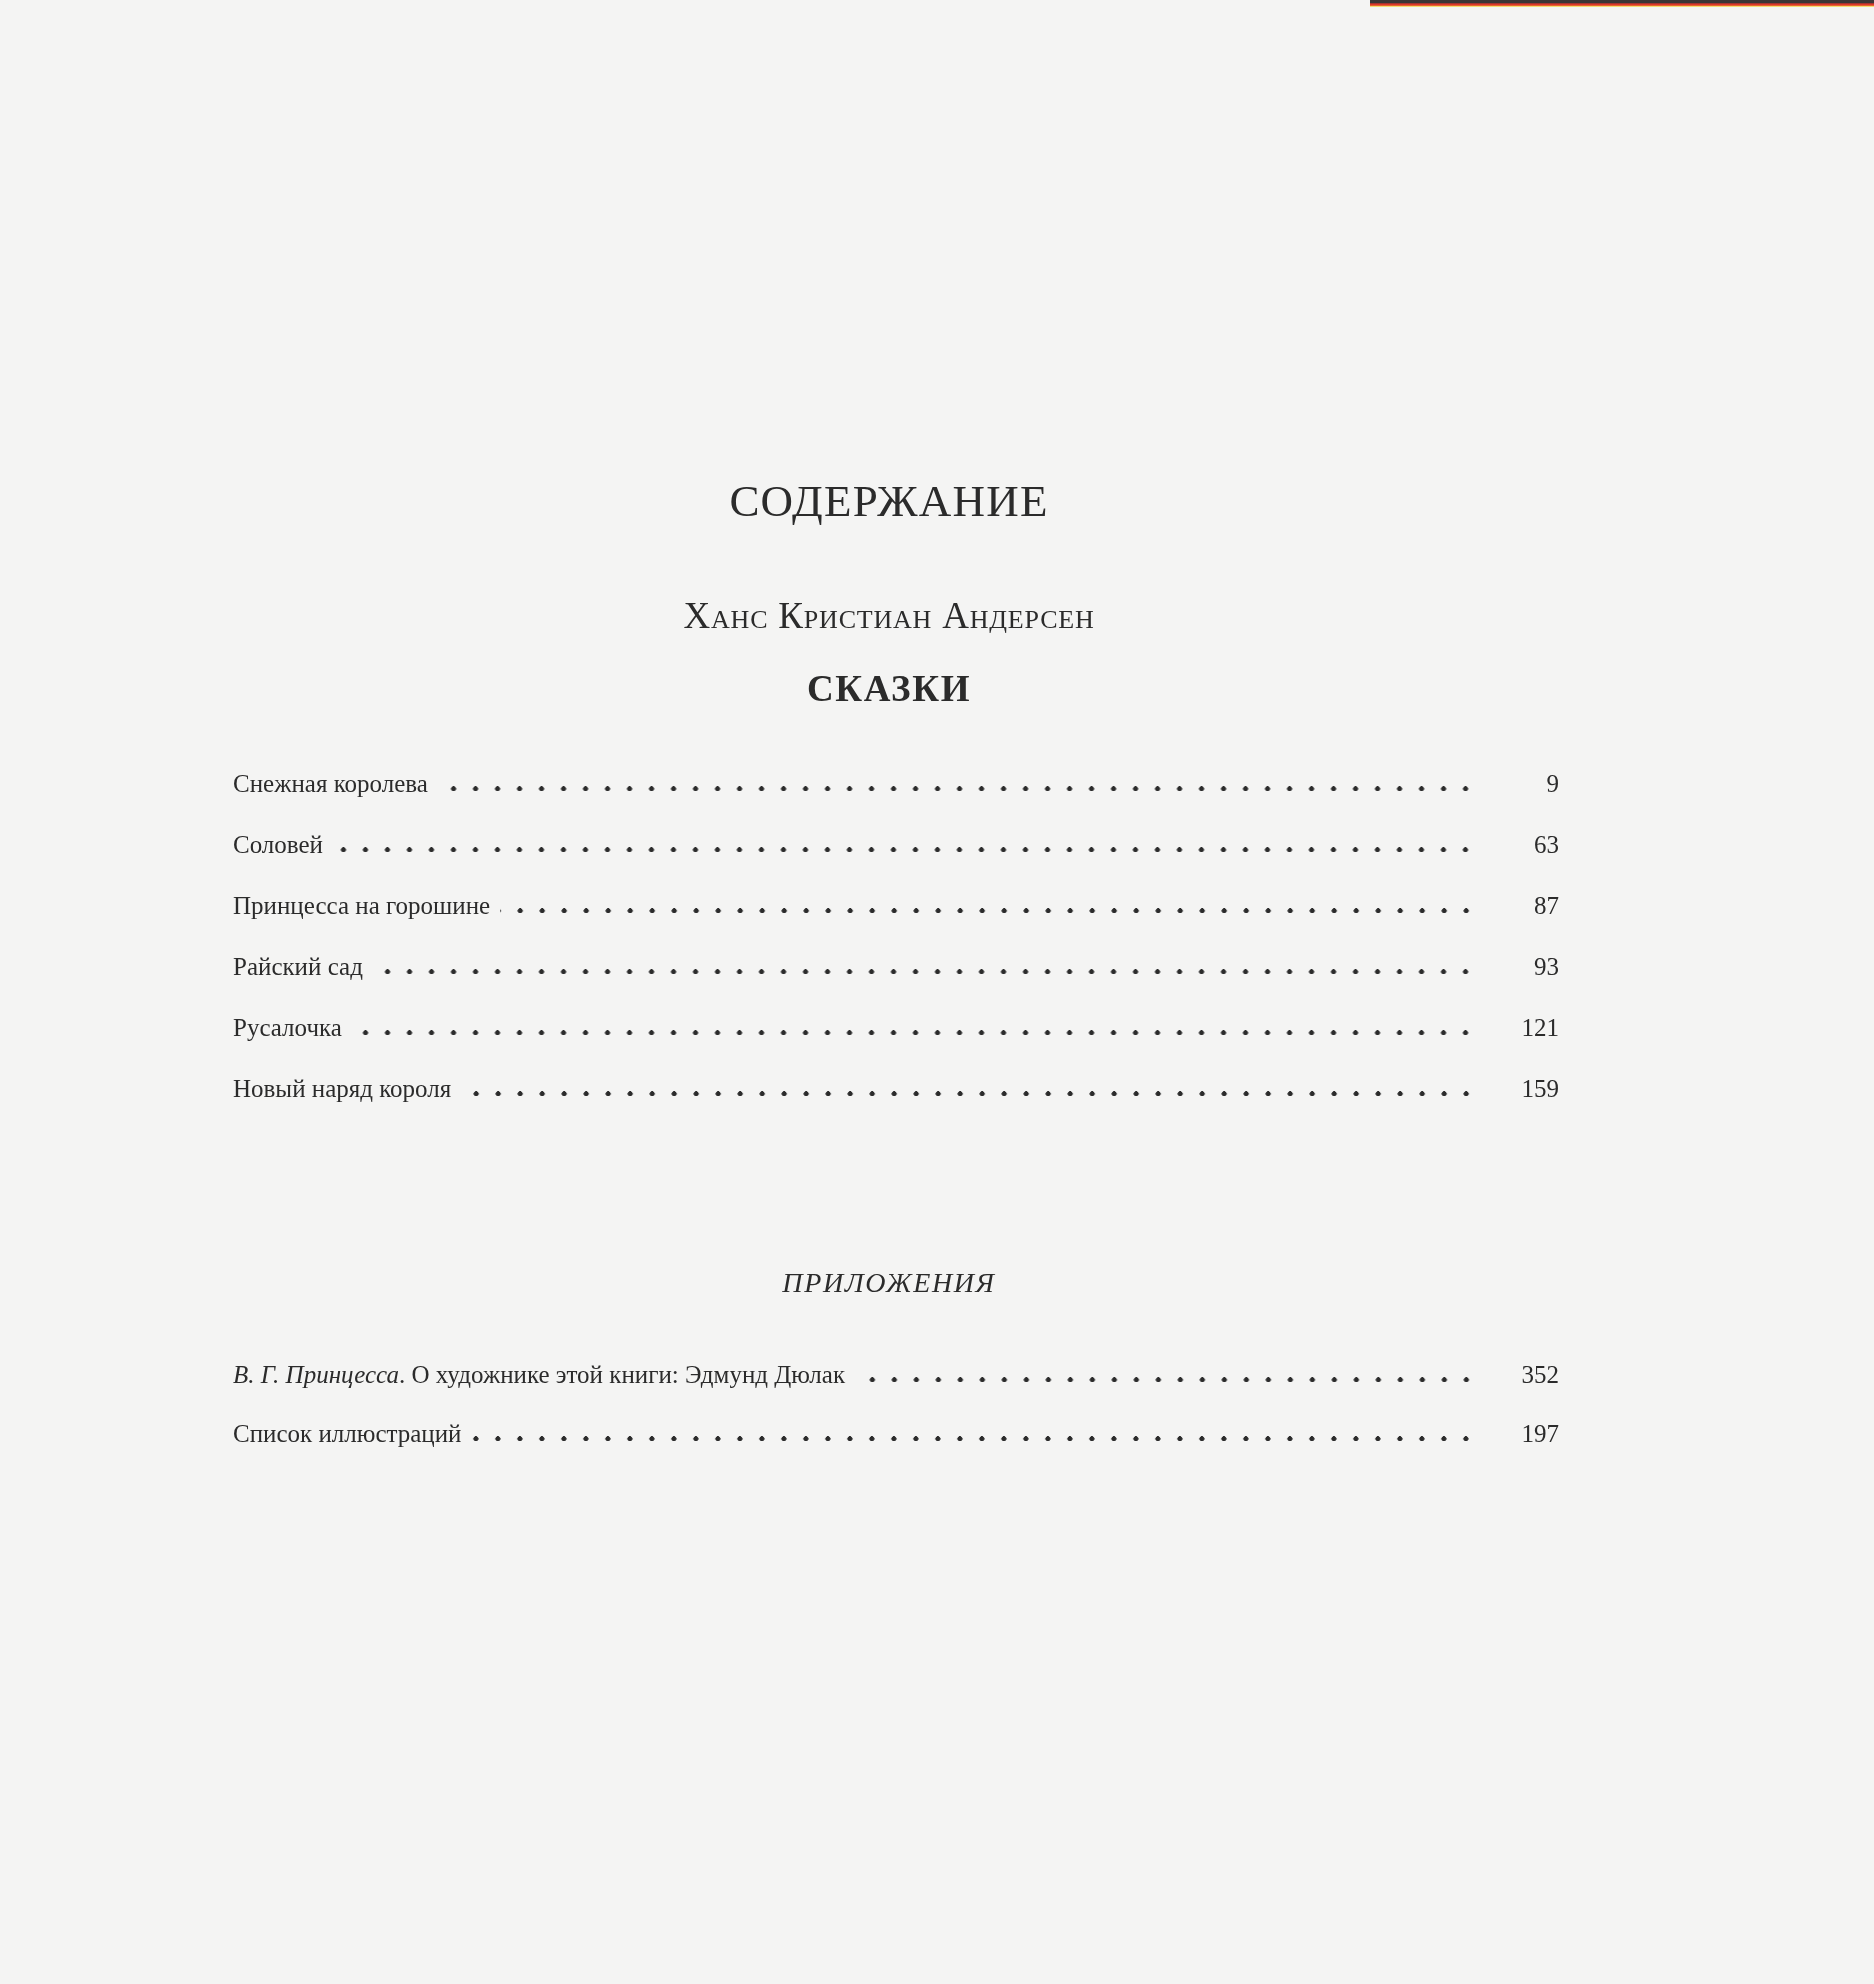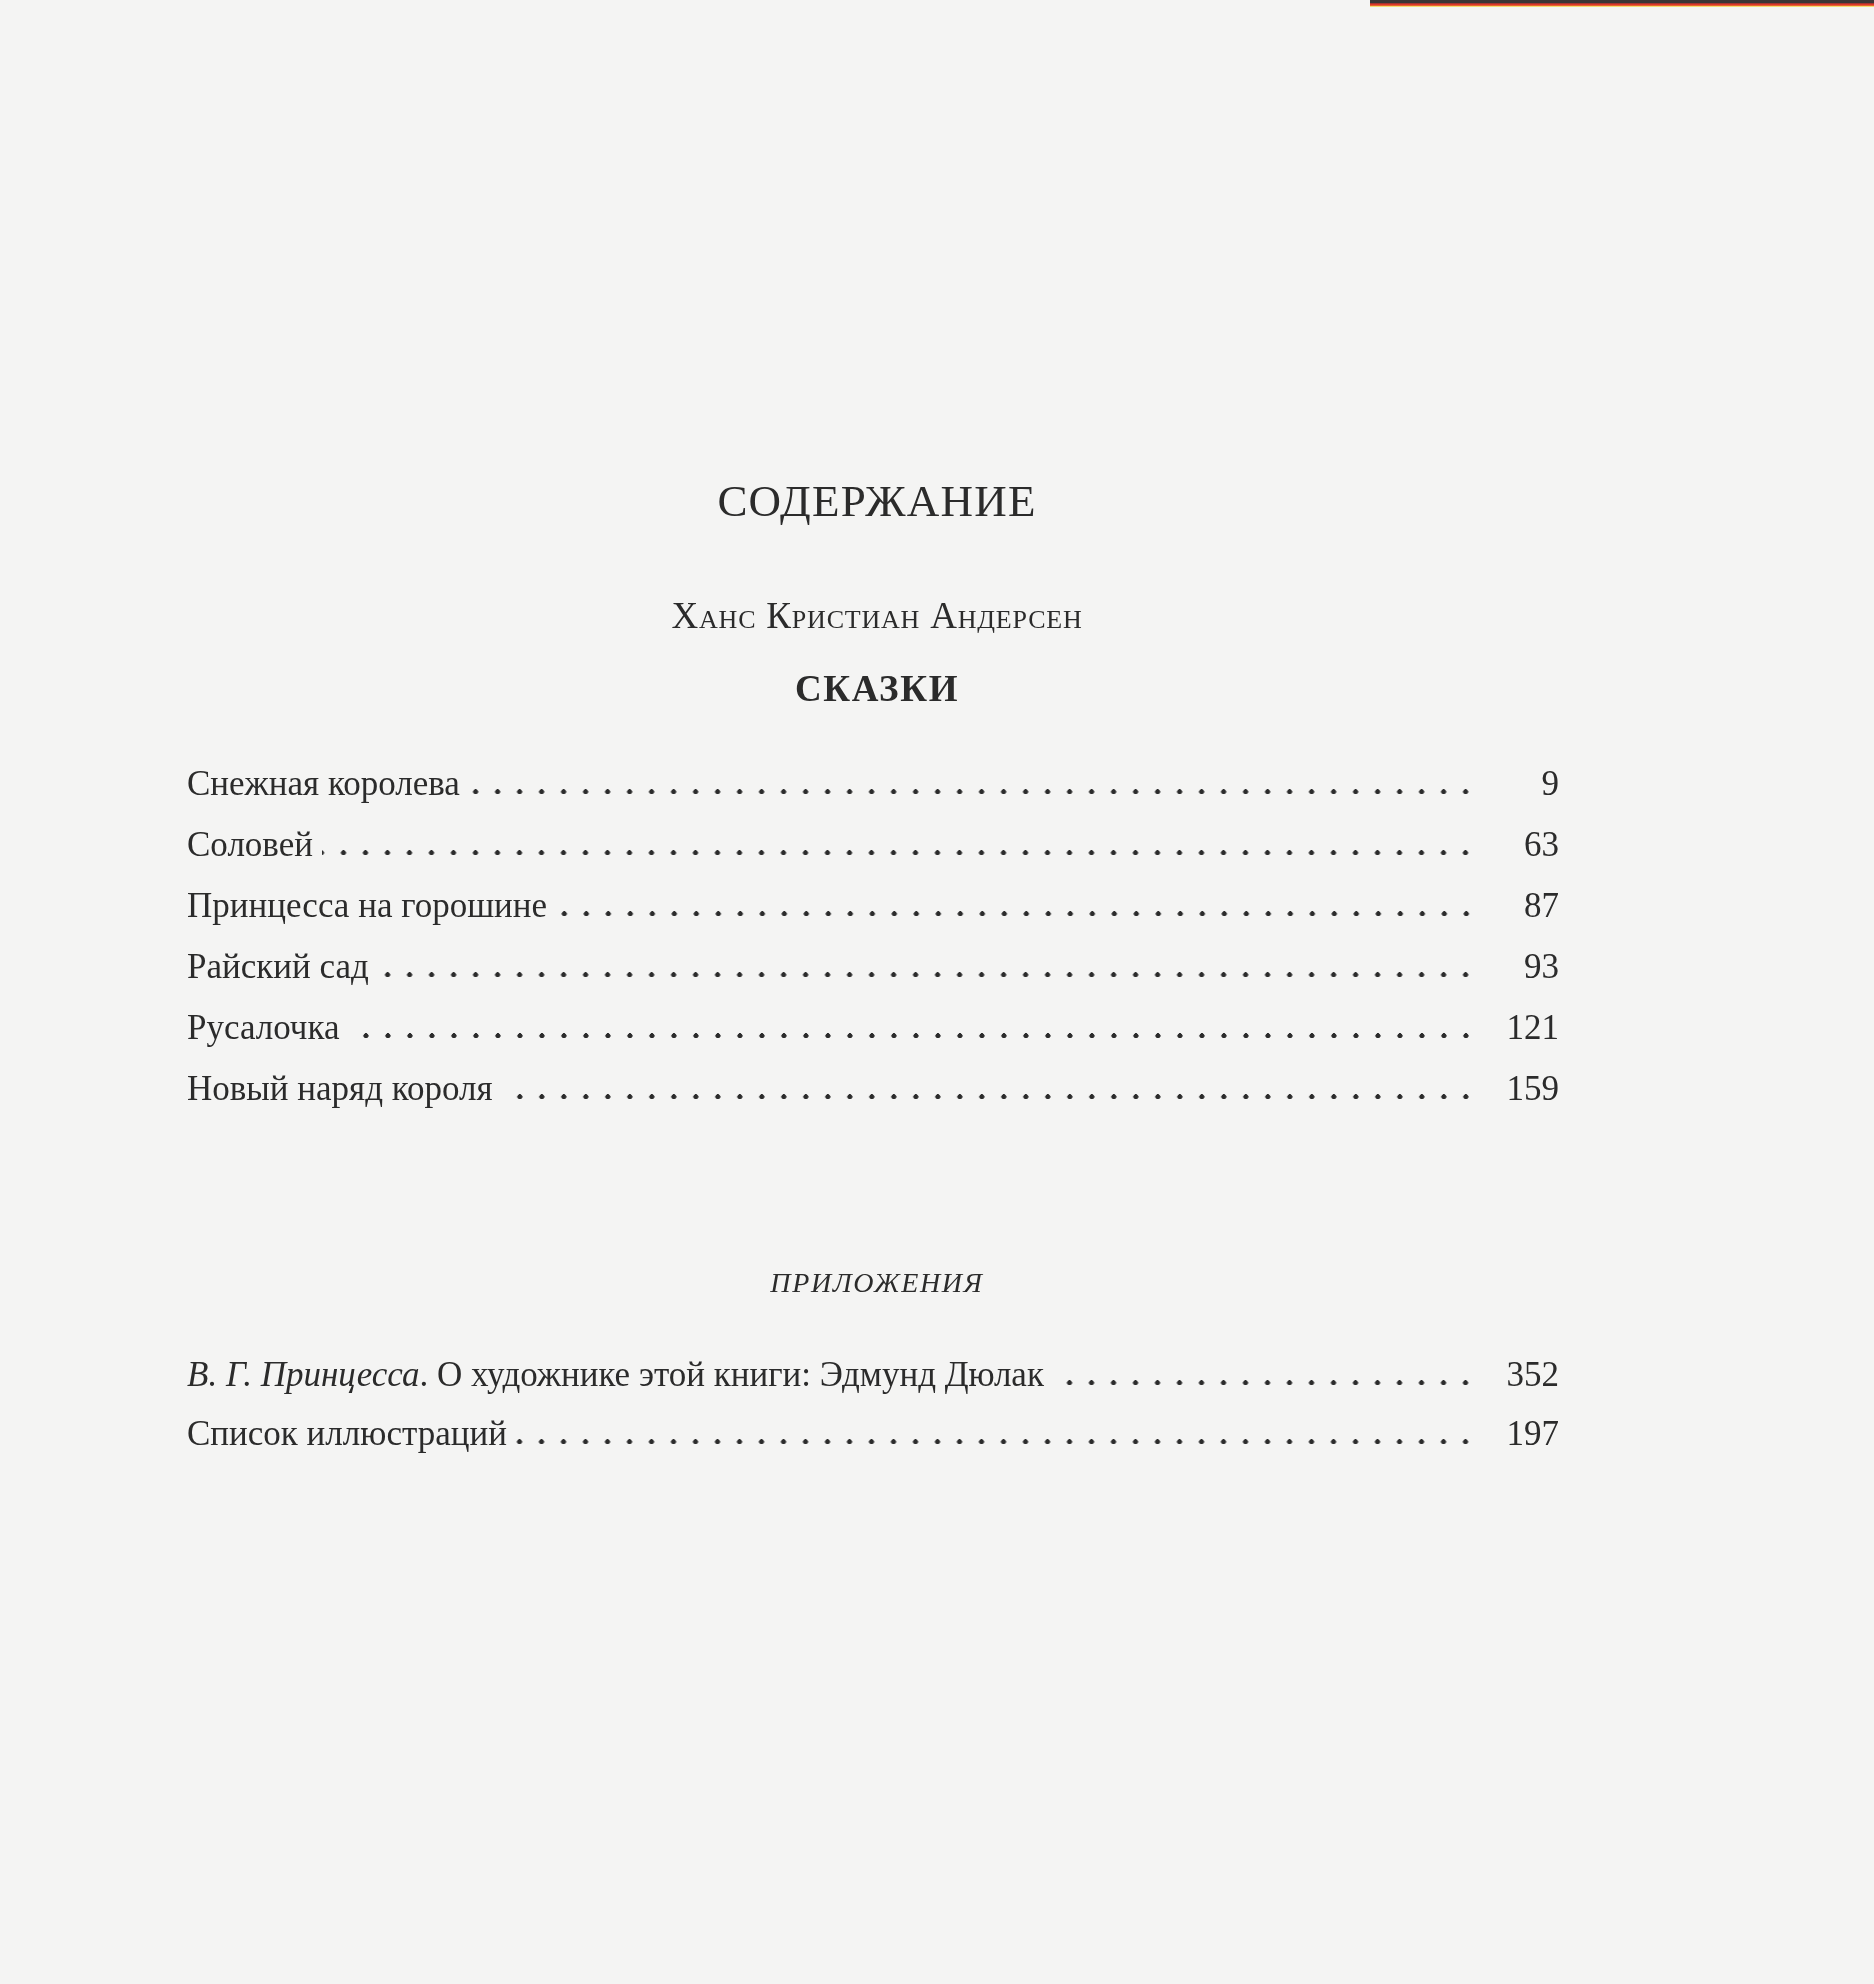--- a/index.html
+++ b/index.html
@@ -10,35 +10,35 @@
     color: #2b2b2b;
   }
   .top-strip {
     position: absolute; top: 0; left: 1370px; right: 0; height: 7.1px;
     background: linear-gradient(to bottom, #3a3536 0%, #3a3536 40%, #d8322a 55%, #e0402b 75%, #f2d640 90%, #f4f4f3 100%);
   }
   .page {
     position: absolute; left: 187px; top: 0; width: 1372px;
   }
   .center-line {
-    position: absolute; left: 4px; width: 100%; text-align: center; white-space: nowrap;
+    position: absolute; left: 16px; width: 100%; text-align: center; white-space: nowrap;
     letter-spacing: 1.2px;
   }
   .toc-title { top: 475px; font-size: 45px; line-height: 52px; }
   .author { top: 596px; font-size: 37px; line-height: 40px; font-variant: small-caps; letter-spacing: 0.8px; }
   .section-title { top: 667px; font-size: 37px; line-height: 44px; font-weight: bold; letter-spacing: 1.6px;}
   .appendix-title { top: 1263px; font-size: 28px; line-height: 40px; letter-spacing: 1.6px; font-style: italic; }
 
   .toc-list { position: absolute; left: 0; width: 100%; }
   .toc-list.main { top: 764px; }
   .toc-list.appendix { top: 1355px; }
 
   .toc-row {
     display: flex; align-items: baseline;
-    height: 61px; font-size: 35px; line-height: 40px;
+    height: 61px; font-size: 25px; line-height: 40px; margin-left: 46px;
   }
   .toc-list.appendix .toc-row { height: 59px; }
   .toc-label { white-space: nowrap; padding-right: 9.5px; }
   .toc-label .italic { font-style: italic; }
   .leader {
     flex: 1; height: 5.6px; align-self: baseline;
     background-image: radial-gradient(circle, #2b2b2b 2.4px, transparent 2.8px);
     background-size: 22px 5.6px; background-repeat: repeat-x;
     background-position: right 0;
     position: relative; top: -0.8px;

